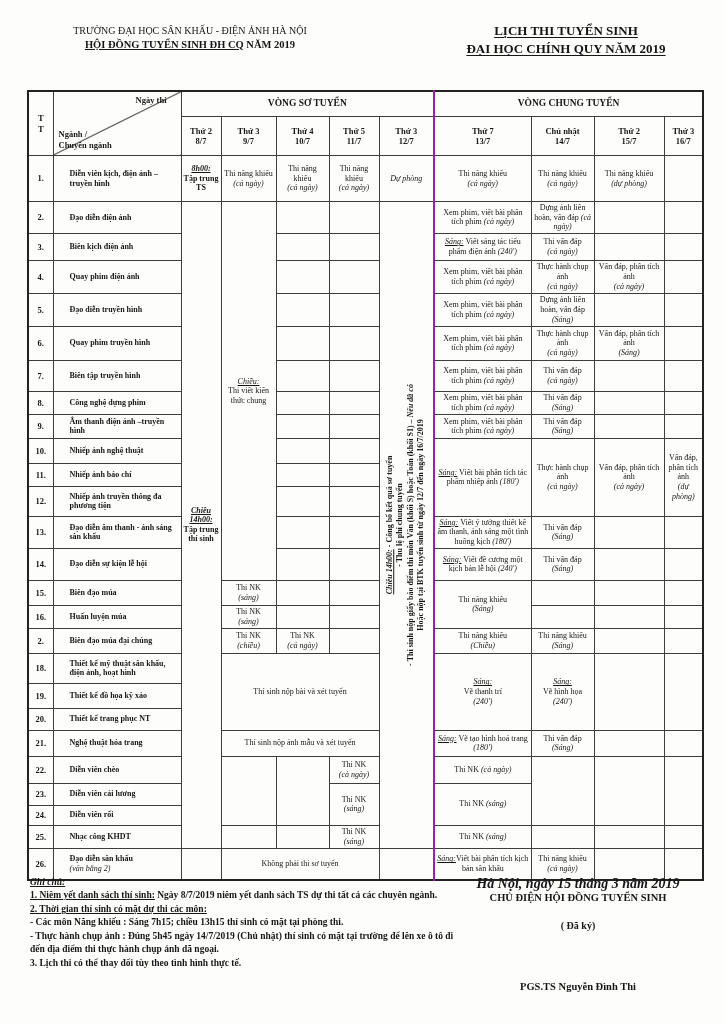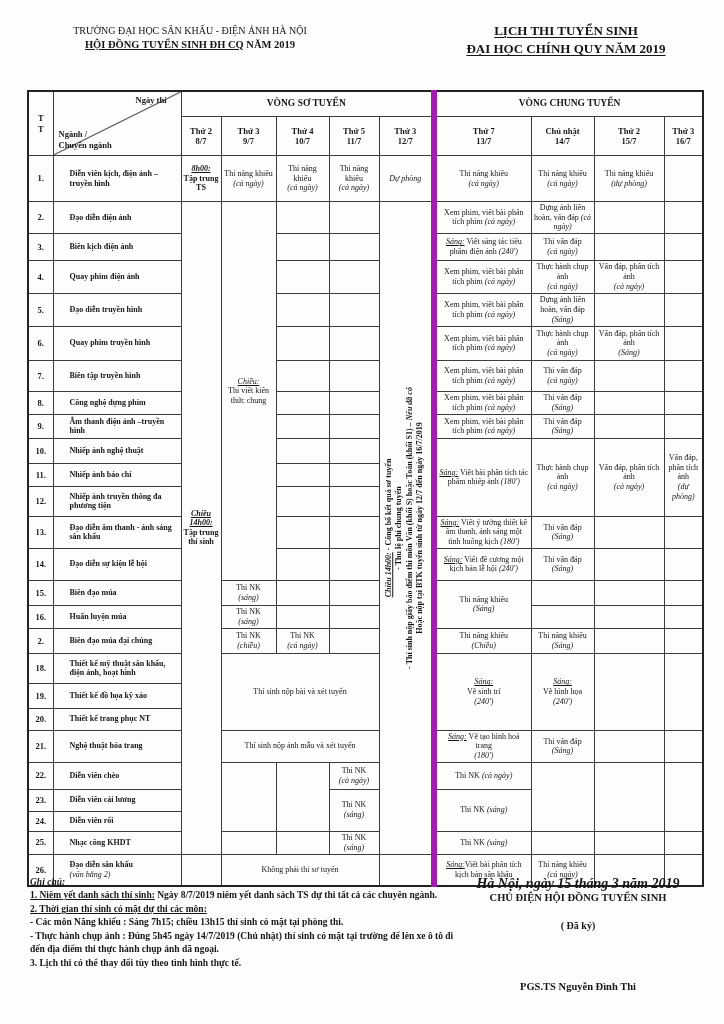--- a/index.html
+++ b/index.html
@@ -9,21 +9,21 @@
   .u{text-decoration:underline;text-underline-offset:1px;}
   .org{position:absolute;top:24px;left:40px;width:300px;text-align:center;font-size:10px;line-height:1.35;}
   .org .l2{font-weight:bold;font-size:10.5px;}
   .title{position:absolute;top:22px;left:420px;width:292px;text-align:center;font-weight:bold;font-size:13px;line-height:1.4;}
   .title div{text-decoration:underline;text-underline-offset:2px;}
   table{position:absolute;top:90px;left:27px;border-collapse:collapse;table-layout:fixed;width:675px;border:2px solid #222;}
   th,td{border:1px solid #3d3d3d;padding:1px 2px;text-align:center;vertical-align:middle;font-size:8px;line-height:1.2;overflow:hidden;}
   thead th{font-weight:bold;}
   th.round{font-size:9.5px;height:22px;}
   tr.days th{font-size:8.5px;height:36px;}
-  .tl{border-left:6px solid #a21caf;}
+  .tl{border-left:2px solid #a21caf;}
   td.tt{font-weight:bold;font-size:8.5px;}
   td.nganh{text-align:left;font-weight:bold;padding-left:16px;font-size:8px;}
   td.nganh span.i{font-weight:normal;}
   .tt-stack{width:9px;margin:0 auto;word-break:break-all;line-height:1.2;font-size:8.5px;}
   th.diag{position:relative;padding:0;background:linear-gradient(to bottom right,transparent calc(50% - 1px),#3d3d3d 50%,transparent calc(50% + 1px));}
   .diag .top{position:absolute;top:3px;right:14px;font-size:8.5px;}
   .diag .bot{position:absolute;bottom:4px;left:5px;font-size:8.5px;text-align:left;line-height:1.3;}
   td.vert{position:relative;}
   .vert-inner{position:absolute;top:50%;left:50%;width:620px;transform:translate(-50%,-50%) rotate(-90deg);text-align:center;font-size:8px;line-height:1.3;}
   .notes{position:absolute;top:876px;left:30px;width:430px;font-size:9.5px;font-weight:bold;line-height:1.42;}
@@ -286,21 +286,21 @@
         <td></td>
         <td class="tl"><span>Thi năng khiếu</span><br><span class="i">(Chiều)</span></td>
         <td><span>Thi năng khiếu</span><br><span class="i">(Sáng)</span></td>
         <td></td>
         <td></td>
       </tr>
       <tr style="height: 30px;">
         <td class="tt">18.</td>
         <td class="nganh"><span class="b">Thiết kế mỹ thuật sân khấu, điện ảnh, hoạt hình</span></td>
         <td rowspan="3" colspan="3"><span>Thí sinh nộp bài và xét tuyển</span></td>
-        <td rowspan="3" class="tl"><span class="i u">Sáng:</span><br><span>Vẽ sinh trí</span><br><span class="i">(240')</span></td>
+        <td rowspan="3" class="tl"><span class="i u">Sáng:</span><br><span>Vẽ thanh trí</span><br><span class="i">(240')</span></td>
         <td rowspan="3"><span class="i u">Sáng:</span><br><span>Vẽ hình họa</span><br><span class="i">(240')</span></td>
         <td rowspan="3"></td>
         <td rowspan="3"></td>
       </tr>
       <tr style="height: 25px;">
         <td class="tt">19.</td>
         <td class="nganh"><span class="b">Thiết kế đồ họa kỹ xảo</span></td>
       </tr>
       <tr style="height: 22px;">
         <td class="tt">20.</td>

